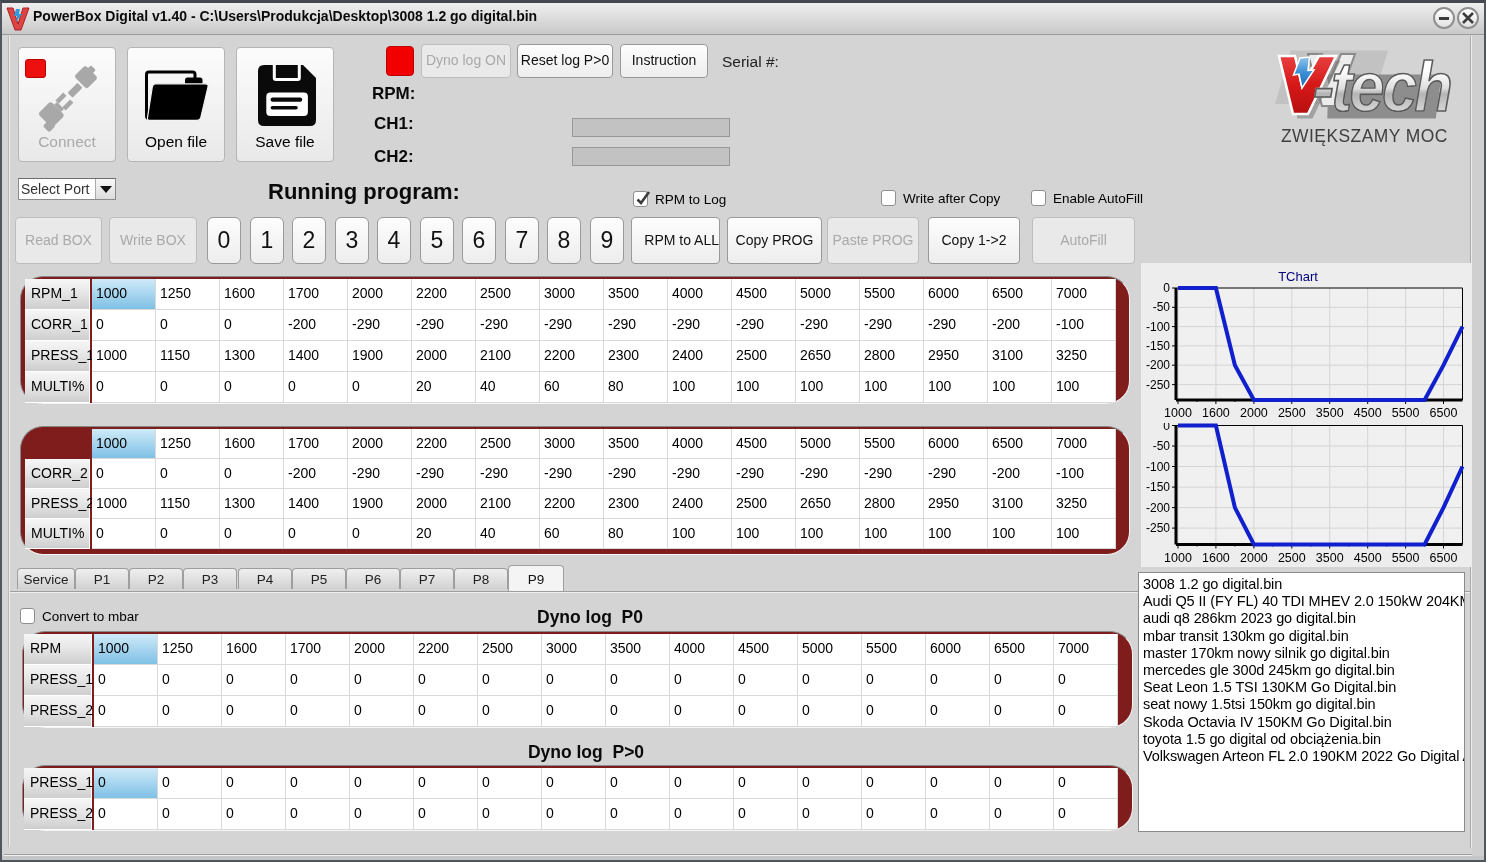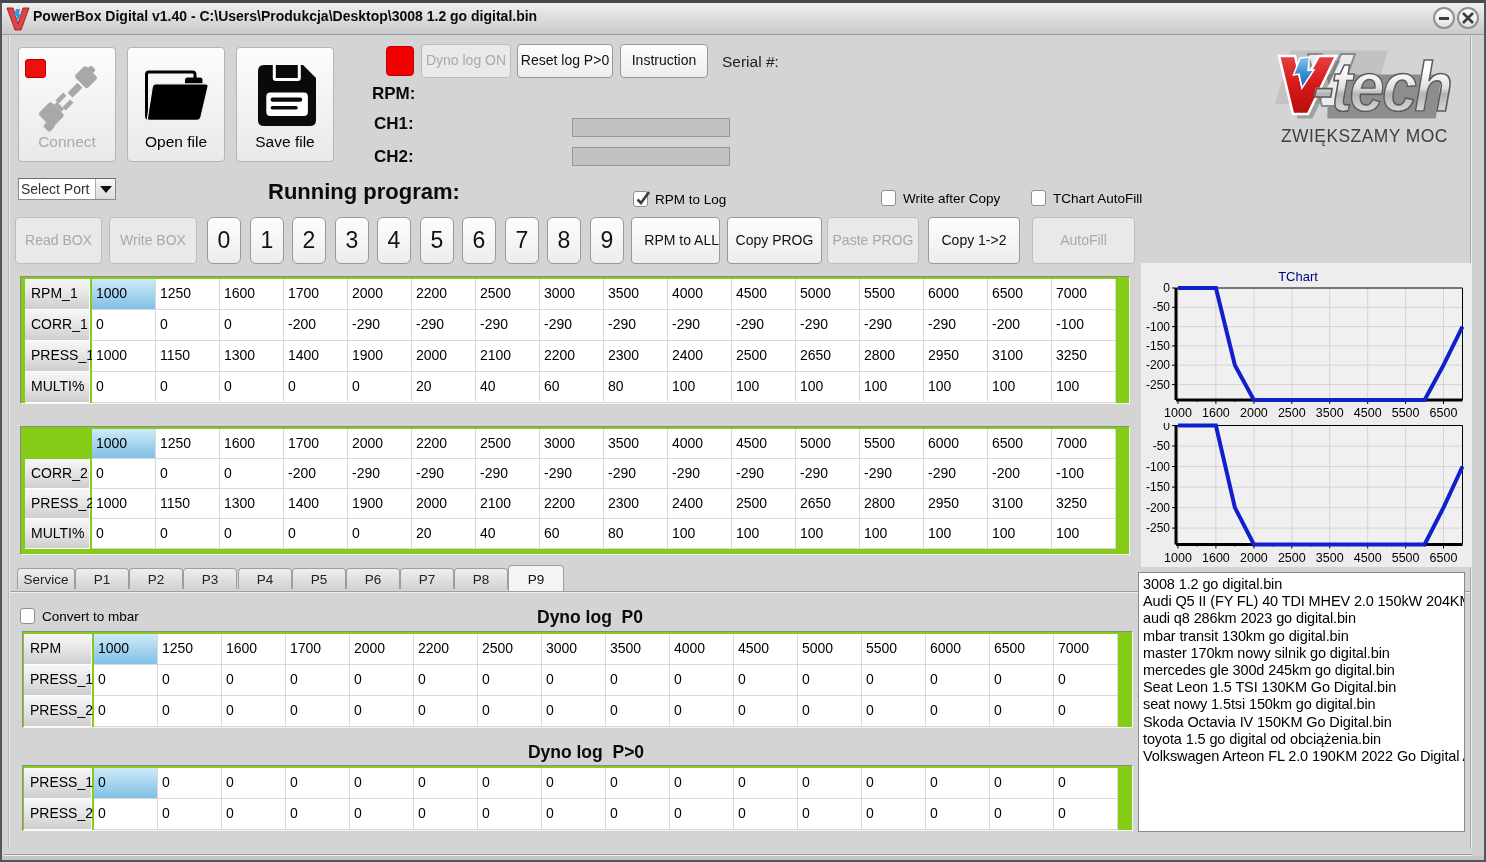--- a/index.html
+++ b/index.html
@@ -8,21 +8,21 @@
 .win{position:absolute;left:0;top:0;width:1486px;height:862px;background:#d4d4d4;border:2px solid #50555e;border-top:3px solid #434851;}
 .titlebar{position:absolute;left:2px;top:3px;width:1482px;height:32px;background:linear-gradient(#efefef,#c9c9c9);border-bottom:1px solid #9a9a9a;}
 .title{position:absolute;left:33px;top:8px;font-size:14px;font-weight:bold;color:#0a0a0a;letter-spacing:0px;}
 .circbtn{position:absolute;top:7px;width:22px;height:22px;border-radius:50%;background:linear-gradient(#ffffff,#e2e2e2);border:2px solid #8f8f8f;color:#3c3c3c;text-align:center;}
 .bigbtn{position:absolute;width:98px;height:115px;border:1px solid #b5b5b5;border-radius:4px;background:linear-gradient(#fcfcfc,#e9e9e9);}
 .bigbtn .lbl{position:absolute;width:100%;text-align:center;top:85px;font-size:15.5px;}
 .btn{position:absolute;background:linear-gradient(#fdfdfd,#ededed);border:1px solid #999;border-radius:4px;color:#111;font-size:14px;text-align:center;}
 .btn.dis{background:#e9e9e9;border-color:#bdbdbd;color:#a9a9a9;}
 .cb{position:absolute;width:15px;height:16px;background:#fff;border:1px solid #8f8f8f;border-radius:3px;}
 .cblbl{position:absolute;font-size:13.5px;color:#000;}
-.panel{position:absolute;background:#84cc16;border-top:1px solid #8a8a8a;border-left:1px solid #8a8a8a;border-right:1px solid #f5f5f5;border-bottom:1px solid #f5f5f5;}
+.panel{position:absolute;background:#7f1d1d;border-top:1px solid #8a8a8a;border-left:1px solid #8a8a8a;border-right:1px solid #f5f5f5;border-bottom:1px solid #f5f5f5;border-radius:23px;}
 .hc{position:absolute;background:linear-gradient(#f6f6f6 0%,#e9e9e9 40%,#cecece 100%);font-size:14px;color:#000;padding:6px 0 0 6px;border-right:1px solid #fff;border-bottom:1px solid #fff;}
 .dc{position:absolute;background:#fff;font-size:14px;color:#000;padding:6px 0 0 4px;border-right:1px solid #d9d9d9;border-bottom:1px solid #d9d9d9;}
 .sel{background:linear-gradient(#cfeaf8,#7fc0e6);}
 .tab{position:absolute;height:24px;background:linear-gradient(#efefef,#d2d2d2);border:1px solid #9e9e9e;border-bottom:none;border-radius:4px 4px 0 0;font-size:13.5px;color:#222;text-align:center;padding-top:3px;}
 .tabsel{position:absolute;height:28px;background:#f4f4f4;border:1px solid #9e9e9e;border-bottom:none;border-radius:4px 4px 0 0;font-size:13.5px;color:#111;text-align:center;padding-top:6px;z-index:3;}
 .blab{font-weight:bold;font-size:15px;color:#0a0a0a;}
 </style></head><body>
 <div class="win"></div>
 <div class="titlebar"></div>
 
@@ -93,21 +93,21 @@
 <div class="abs blab" style="left:268px;top:179px;font-size:22px;">Running program:</div>
 <div class="cb" style="left:633px;top:191px;">
     <svg width="19" height="19" style="position:absolute;left:0px;top:-3px">
       <path d="M3.5 10.5 L7 14 L15 3" fill="none" stroke="#3c3c3c" stroke-width="2.6"></path>
     </svg>
   </div>
 <div class="cblbl" style="left:655px;top:192px;font-size:13.5px;">RPM to Log</div>
 <div class="cb" style="left:881px;top:190px;"></div>
 <div class="cblbl" style="left:903px;top:191px;font-size:13.5px;">Write after Copy</div>
 <div class="cb" style="left:1031px;top:190px;"></div>
-<div class="cblbl" style="left:1053px;top:191px;font-size:13.5px;">TChart AutoFill</div>
+<div class="cblbl" style="left:1053px;top:191px;font-size:13.5px;">Enable AutoFill</div>
 <div class="btn dis" style="left:15px;top:217px;width:87px;height:47px;padding-top:14px;">Read BOX</div>
 <div class="btn dis" style="left:109px;top:217px;width:88px;height:47px;padding-top:14px;">Write BOX</div>
 <div class="btn" style="left:207px;top:217px;width:34px;height:47px;padding-top:9px;font-size:23px;border-radius:6px;">0</div>
 <div class="btn" style="left:250px;top:217px;width:34px;height:47px;padding-top:9px;font-size:23px;border-radius:6px;">1</div>
 <div class="btn" style="left:292px;top:217px;width:34px;height:47px;padding-top:9px;font-size:23px;border-radius:6px;">2</div>
 <div class="btn" style="left:335px;top:217px;width:34px;height:47px;padding-top:9px;font-size:23px;border-radius:6px;">3</div>
 <div class="btn" style="left:377px;top:217px;width:34px;height:47px;padding-top:9px;font-size:23px;border-radius:6px;">4</div>
 <div class="btn" style="left:420px;top:217px;width:34px;height:47px;padding-top:9px;font-size:23px;border-radius:6px;">5</div>
 <div class="btn" style="left:462px;top:217px;width:34px;height:47px;padding-top:9px;font-size:23px;border-radius:6px;">6</div>
 <div class="btn" style="left:505px;top:217px;width:34px;height:47px;padding-top:9px;font-size:23px;border-radius:6px;">7</div>

